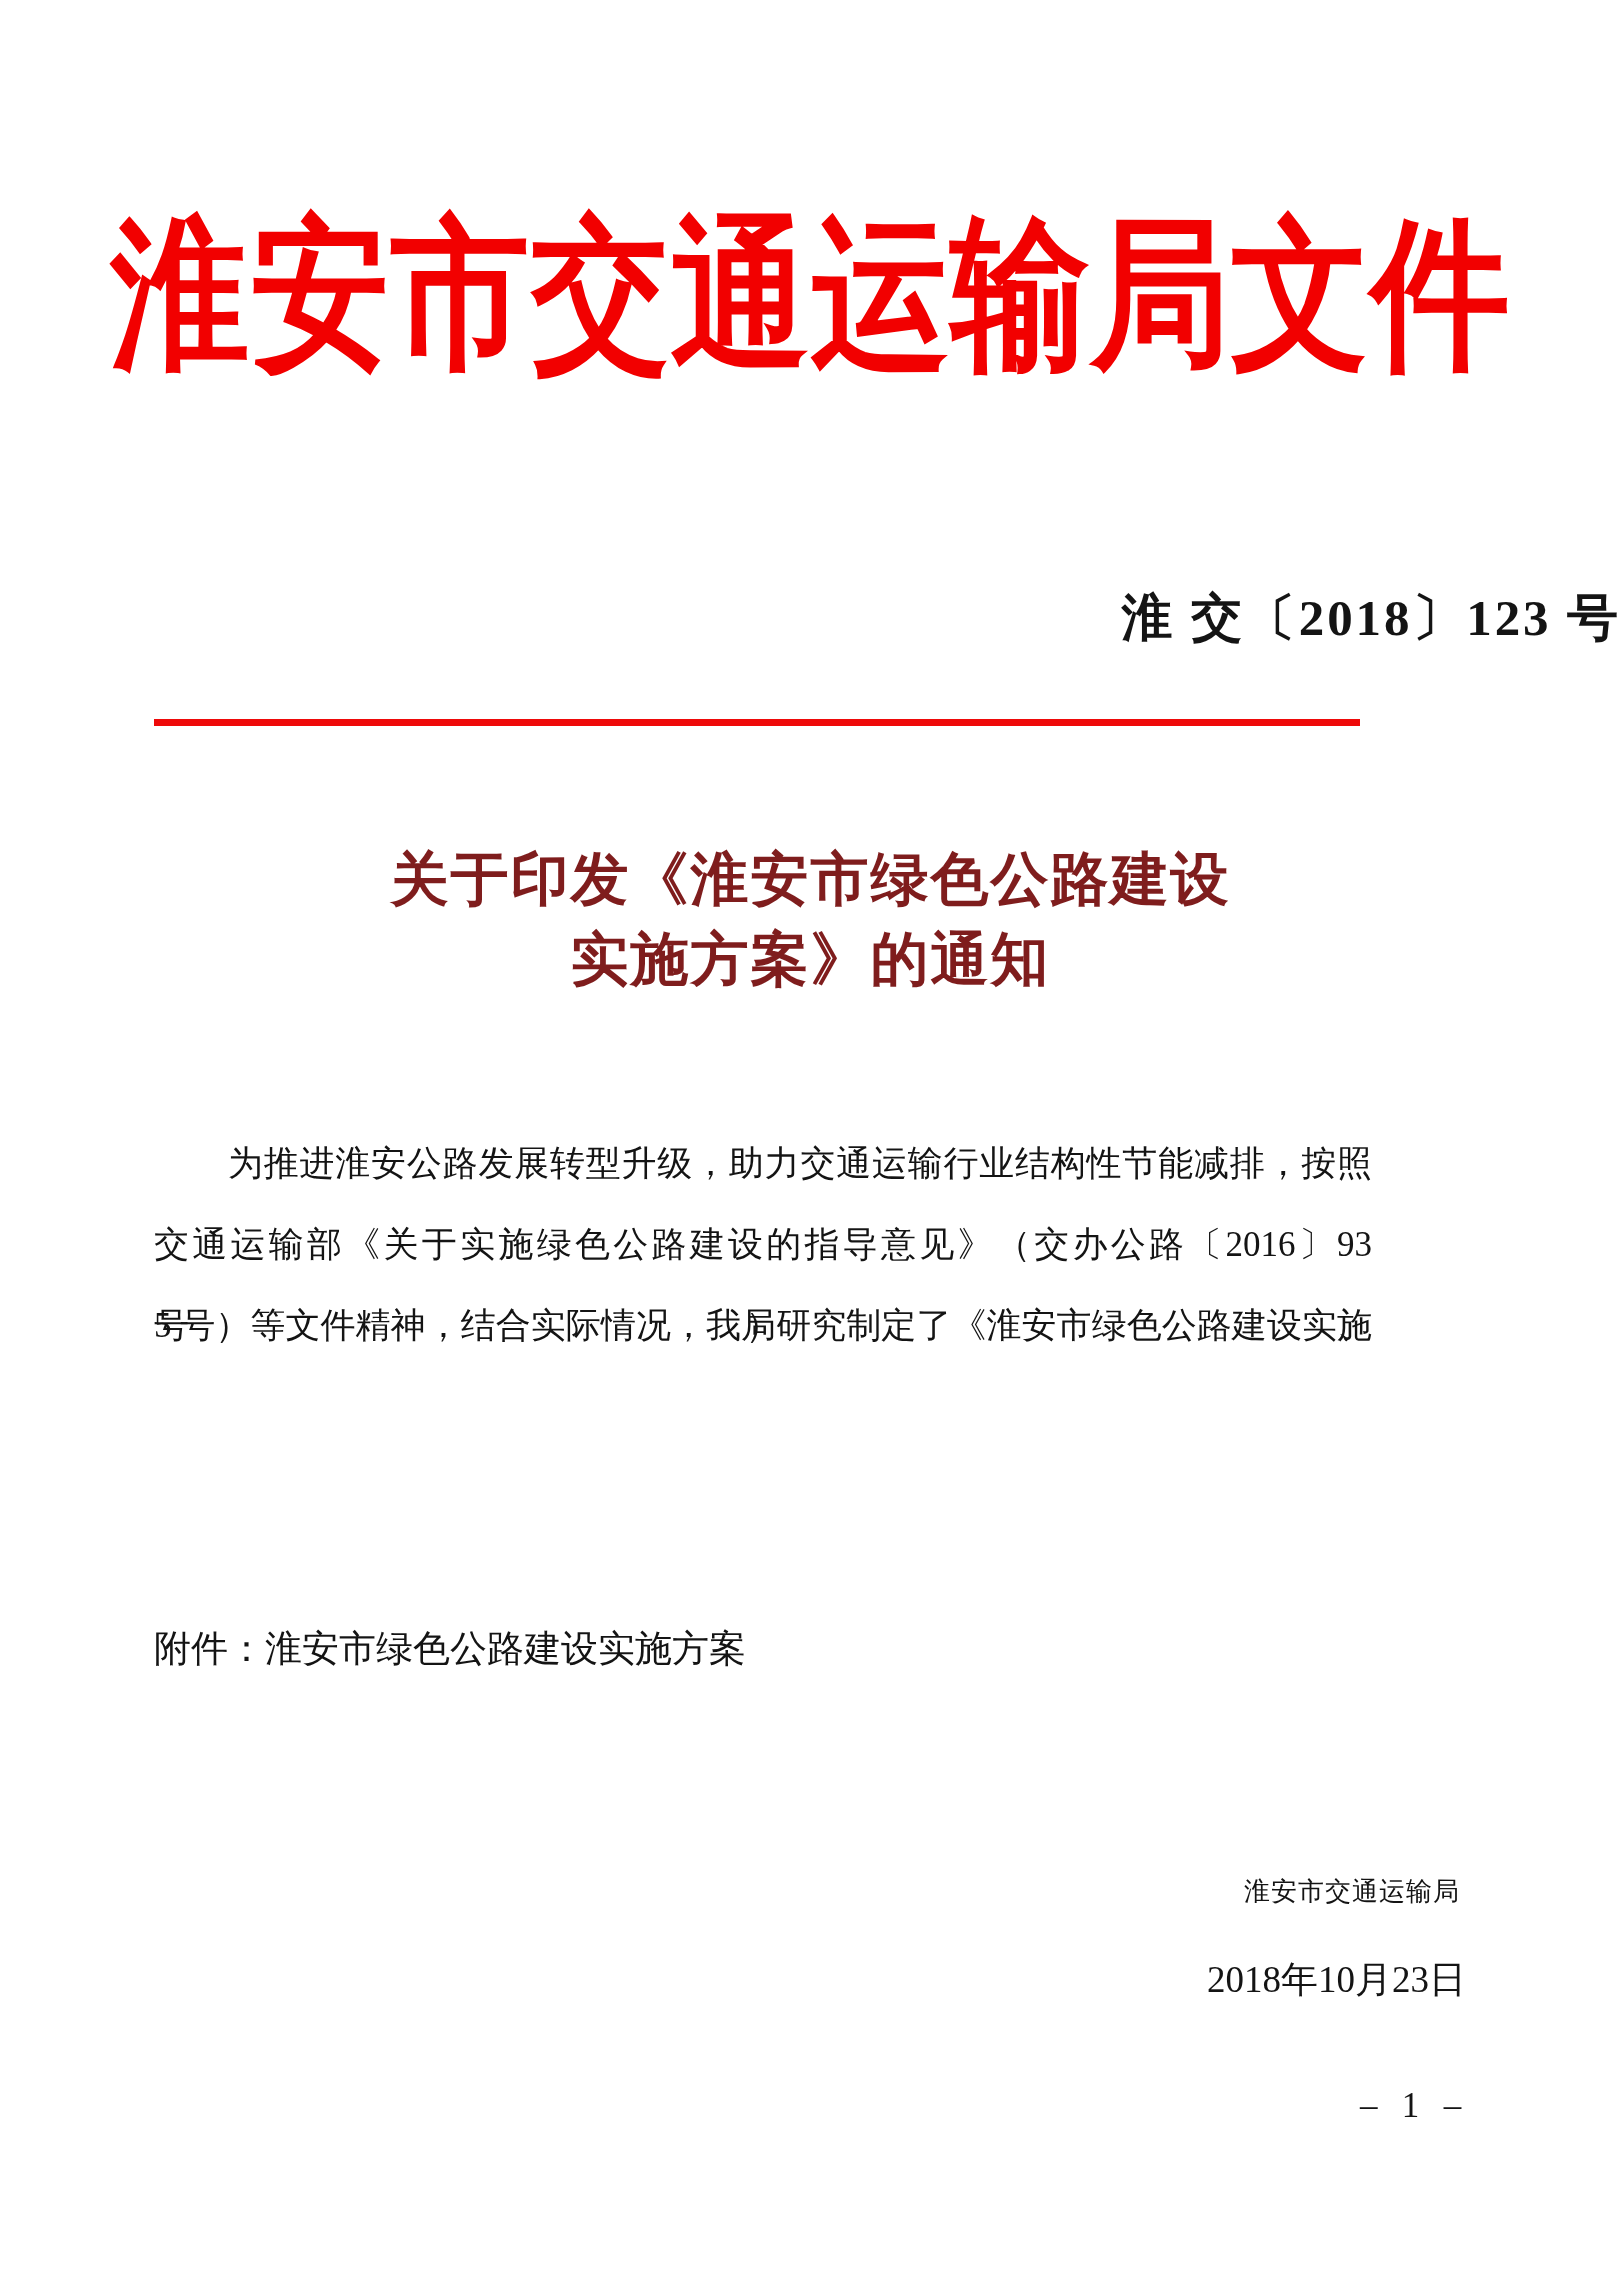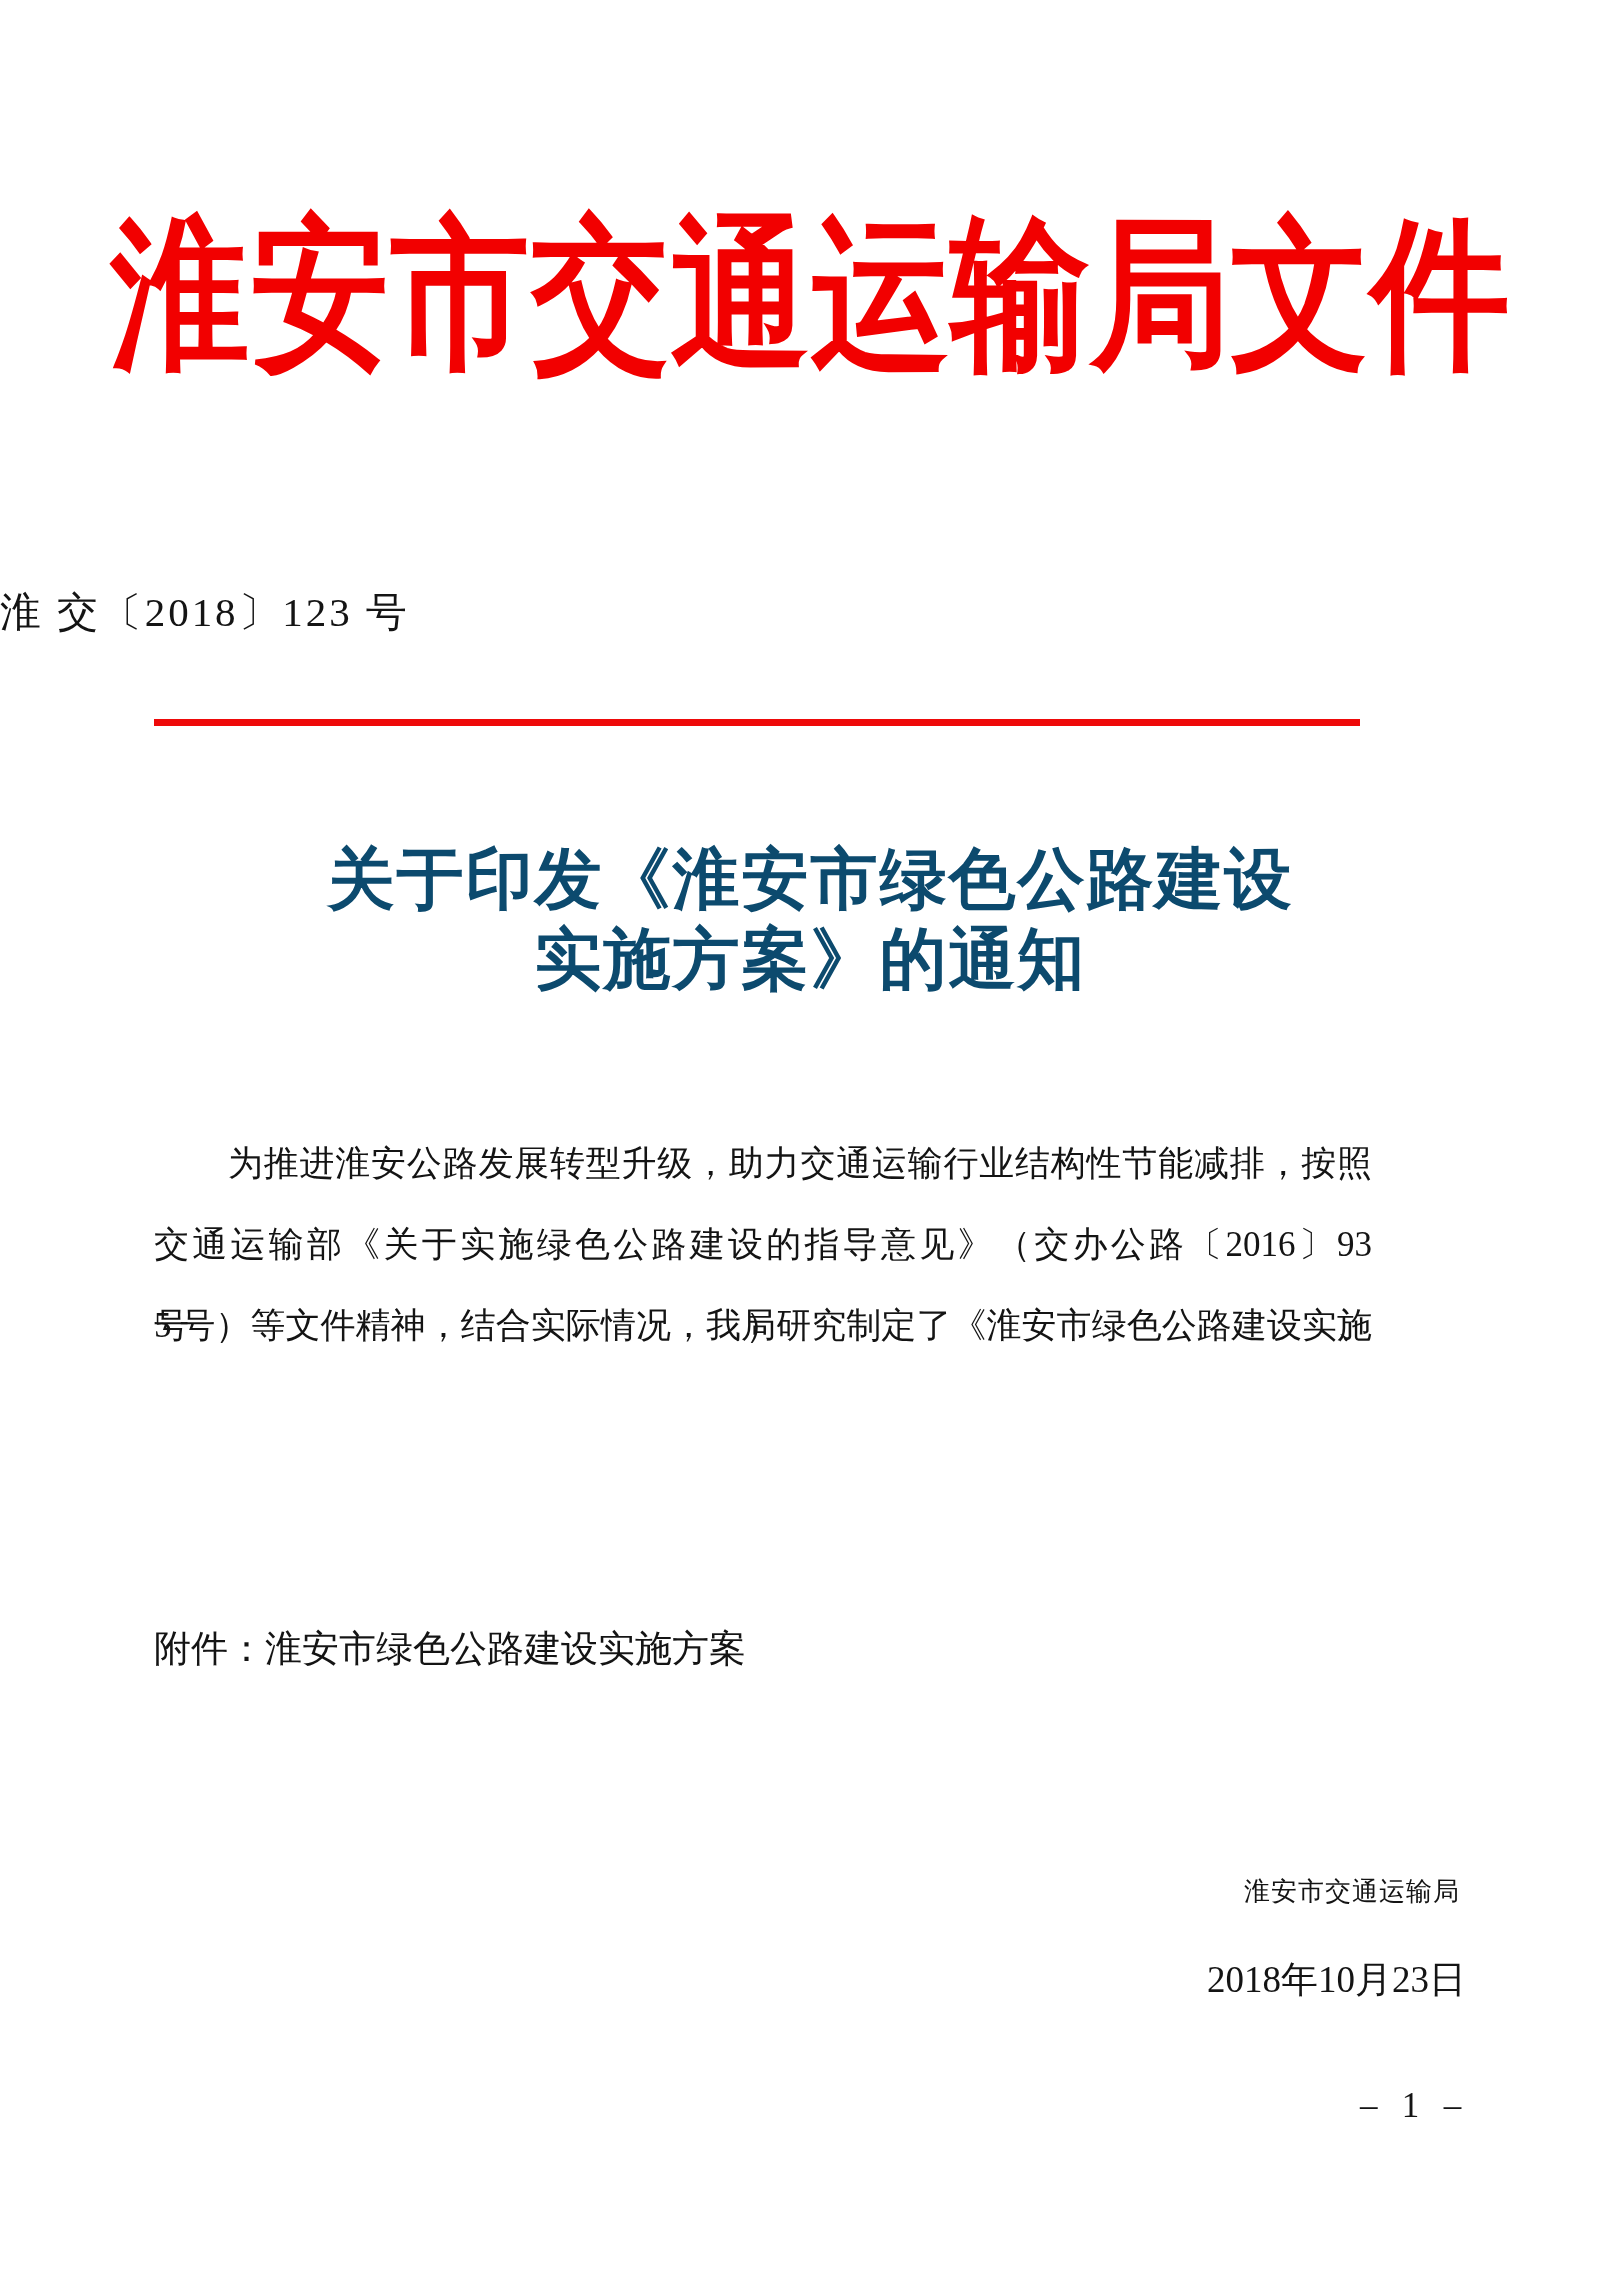--- a/index.html
+++ b/index.html
@@ -30,46 +30,47 @@
     color: var(--red, #f20000);
     transform: scaleY(1.18);
     transform-origin: center;
     white-space: nowrap;
   }
   .doc-number {
     position: absolute;
     top: 588px;
     left: 0;
     width: 100%;
-    text-align: left;
-    font-size: 41px;
+    text-align: right;
+    font-size: 51px;
     line-height: 1.2;
     letter-spacing: 2.9px;
     white-space: nowrap;
+    font-weight: bold;
   }
   .red-line {
     position: absolute;
     top: 719px;
     left: 154px;
     width: 1206px;
     height: 6.9px;
     background: var(--line-red, #ee0a0a);
   }
   .doc-title {
     position: absolute;
     top: 839px;
     left: 0;
     width: 100%;
     text-align: center;
     font-family: "Liberation Sans", "DejaVu Sans", sans-serif;
     font-weight: bold;
-    font-size: 67px;
+    font-size: 58px;
     line-height: 80px;
     letter-spacing: 2px;
-    color: #0c4a6e;
+    color: #7f1d1d;
   }
   .salutation {
     position: absolute;
     top: 1102px;
     left: 154px;
     width: 1235px;
     font-size: 37px;
     line-height: 51px;
     white-space: nowrap;
   }

